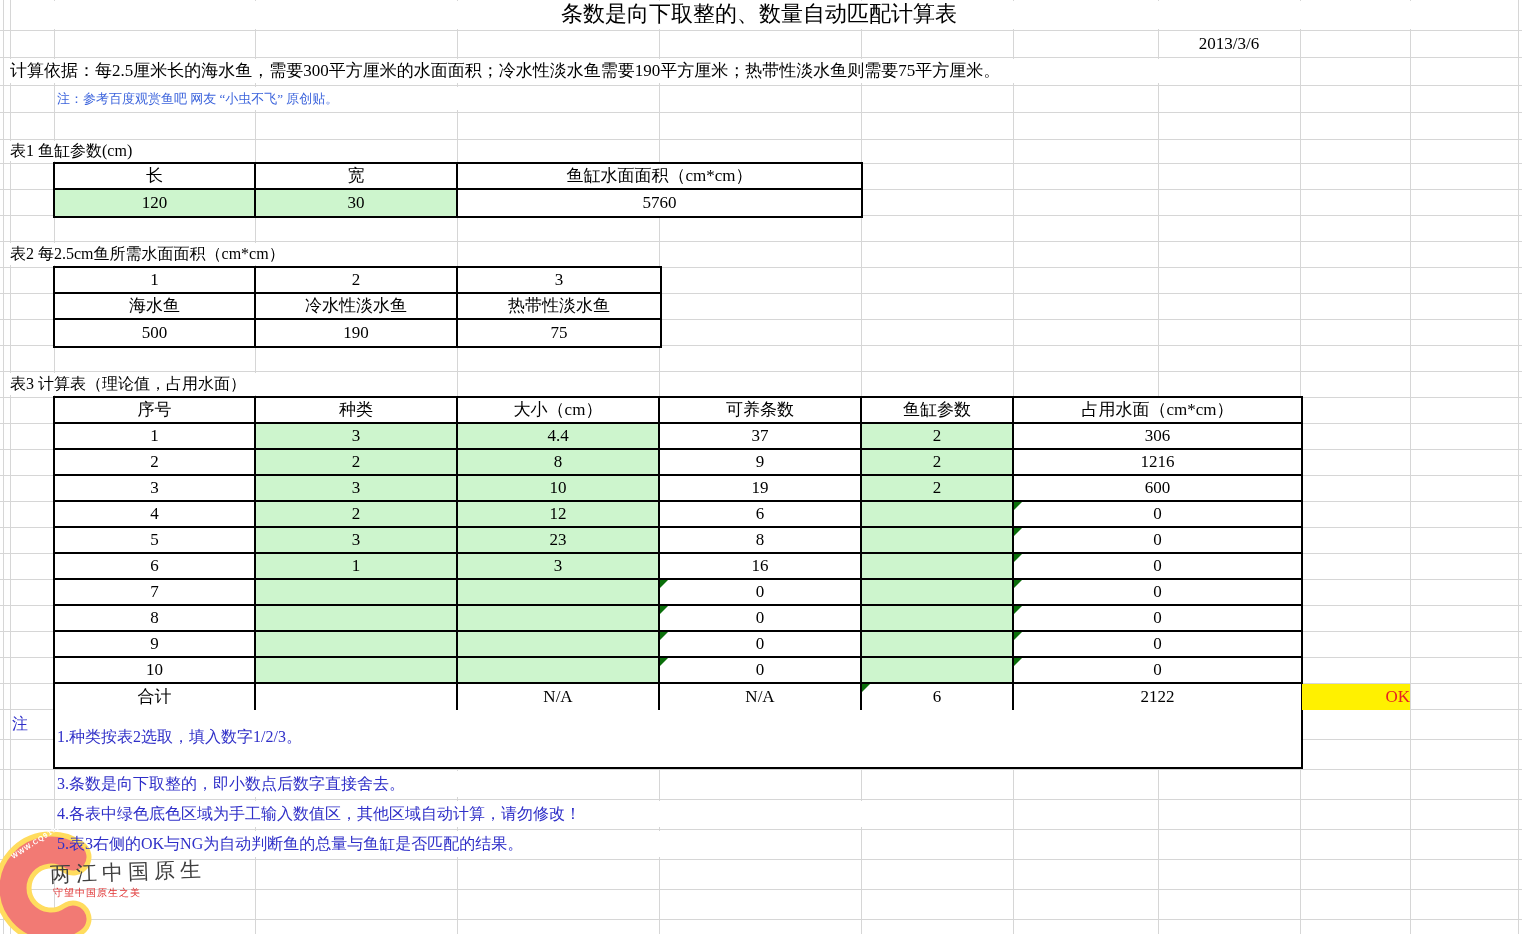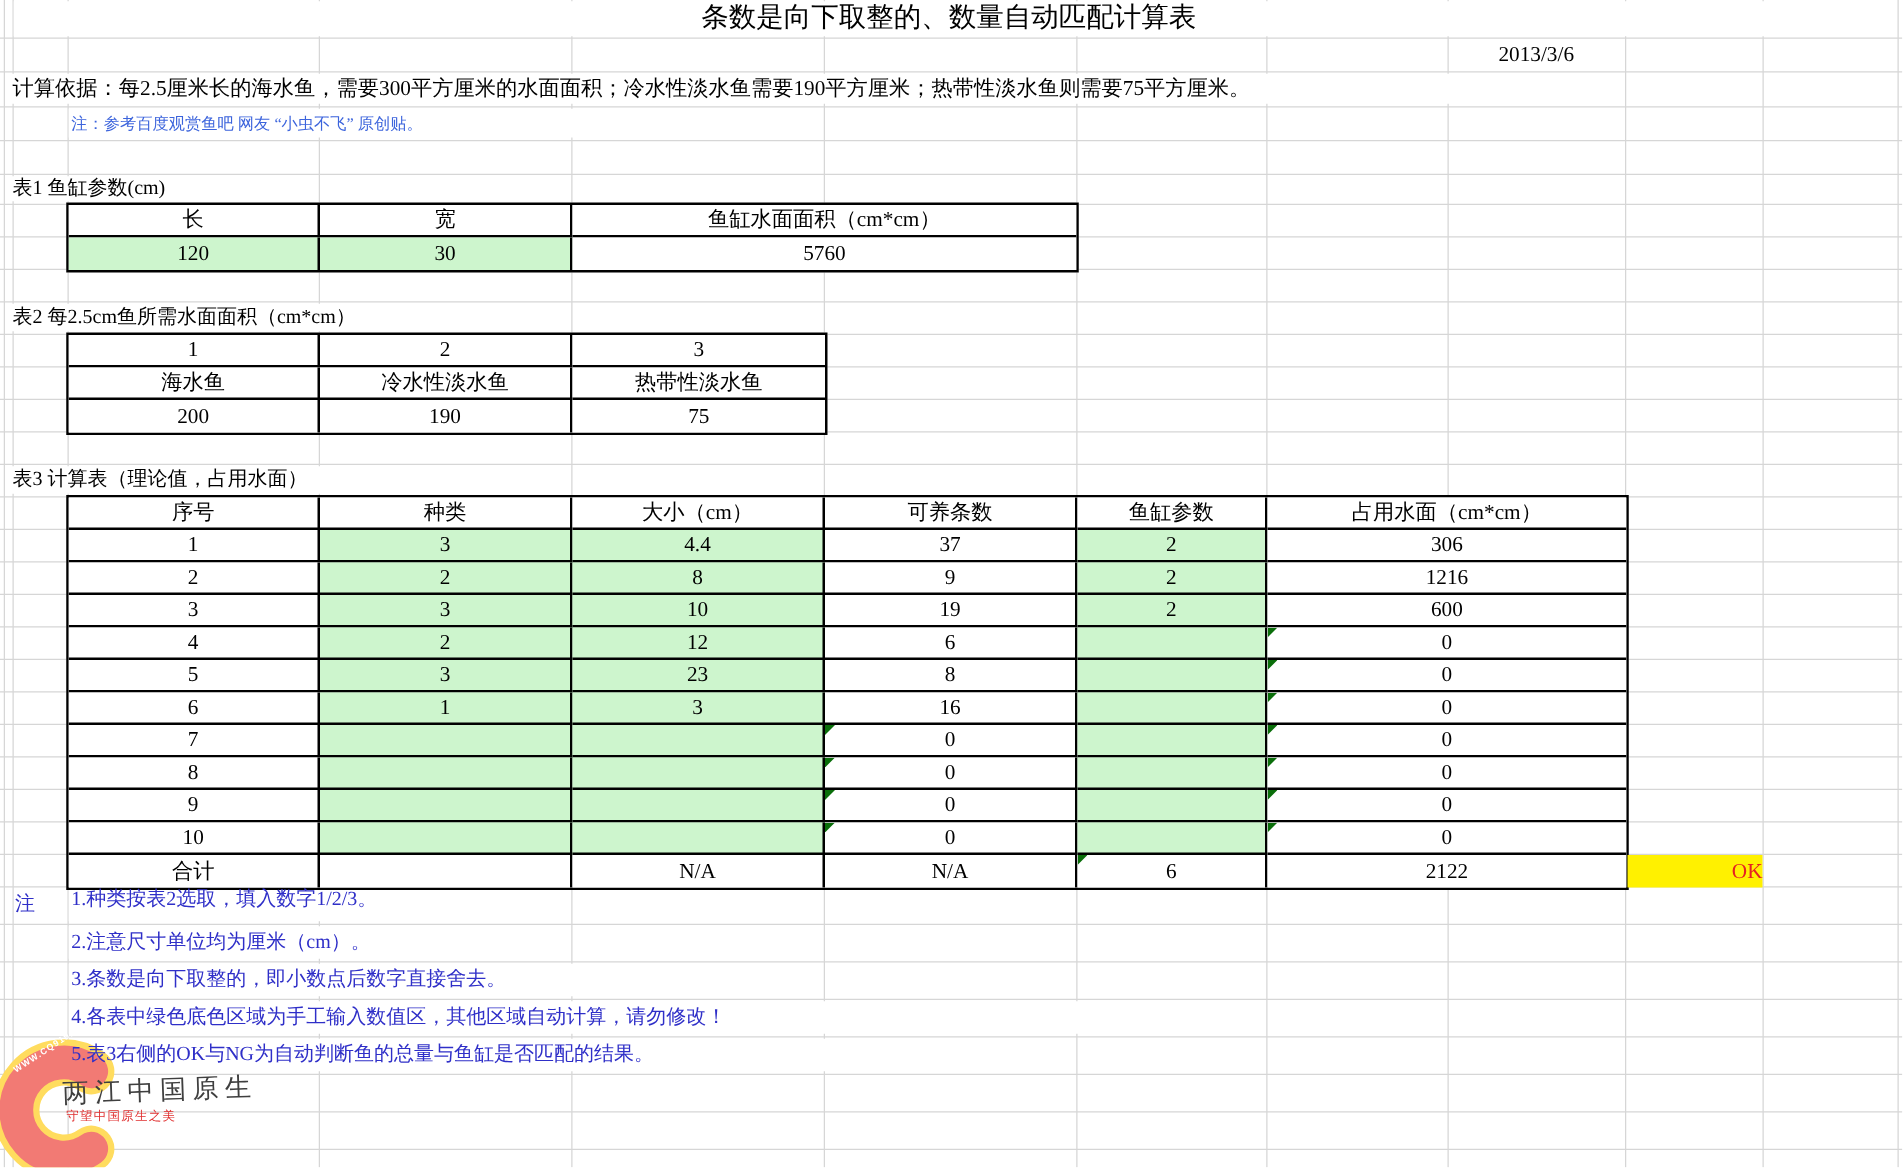--- a/index.html
+++ b/index.html
@@ -69,26 +69,26 @@
     <div class="c lr lb">5760</div>
   </div>
 
   <div class="t" style="left:53px;top:266px;width:609px;height:82px;grid-template-columns:201px 202px 202px;grid-auto-rows:26px">
     <div class="c">1</div>
     <div class="c">2</div>
     <div class="c lr">3</div>
     <div class="c">海水鱼</div>
     <div class="c">冷水性淡水鱼</div>
     <div class="c lr">热带性淡水鱼</div>
-    <div class="c lb">200</div>
+    <div class="c lb">500</div>
     <div class="c lb">190</div>
     <div class="c lr lb">75</div>
   </div>
 
-  <div class="t" style="left:53px;top:396px;width:1250px;height:316px;grid-template-columns:201px 202px 202px 202px 152px 287px;grid-auto-rows:26px">
+  <div class="t" style="left:53px;top:396px;width:1250px;height:373px;grid-template-columns:201px 202px 202px 202px 152px 287px;grid-auto-rows:26px">
     <div class="c">序号</div>
     <div class="c">种类</div>
     <div class="c">大小（cm）</div>
     <div class="c">可养条数</div>
     <div class="c">鱼缸参数</div>
     <div class="c lr">占用水面（cm*cm）</div>
 
     <div class="c">1</div>
     <div class="c g">3</div>
     <div class="c g">4.4</div>
@@ -163,22 +163,21 @@
     <div class="c lb"></div>
     <div class="c lb">N/A</div>
     <div class="c lb">N/A</div>
     <div class="c lb">6<span class="tri"></span></div>
     <div class="c lr lb">2122</div>
   </div>
 
   <div class="z okcell">OK</div>
 
   <div class="z notelabel">注</div>
-  <div class="z note" style="top:705px">1.种类按表2选取，填入数字1/2/3。</div>
-  <div class="z note" style="top:739px">2.注意尺寸单位均为厘米（cm）。</div>
+  <div class="z note" style="top:722px">1.种类按表2选取，填入数字1/2/3。</div>
   <div class="z note" style="top:769px">3.条数是向下取整的，即小数点后数字直接舍去。</div>
   <div class="z note" style="top:799px">4.各表中绿色底色区域为手工输入数值区，其他区域自动计算，请勿修改！</div>
   <div class="z note" style="top:829px">5.表3右侧的OK与NG为自动判断鱼的总量与鱼缸是否匹配的结果。</div>
 
 <div class="gl" style="left: 3px; top: 0px; width: 1px; height: 934px;"></div>
     <div class="gl" style="left: 10px; top: 0px; width: 1px; height: 934px;"></div>
     <div class="gl" style="left: 54px; top: 0px; width: 1px; height: 934px;"></div>
     <div class="gl" style="left: 255px; top: 0px; width: 1px; height: 934px;"></div>
     <div class="gl" style="left: 457px; top: 0px; width: 1px; height: 934px;"></div>
     <div class="gl" style="left: 659px; top: 0px; width: 1px; height: 934px;"></div>

